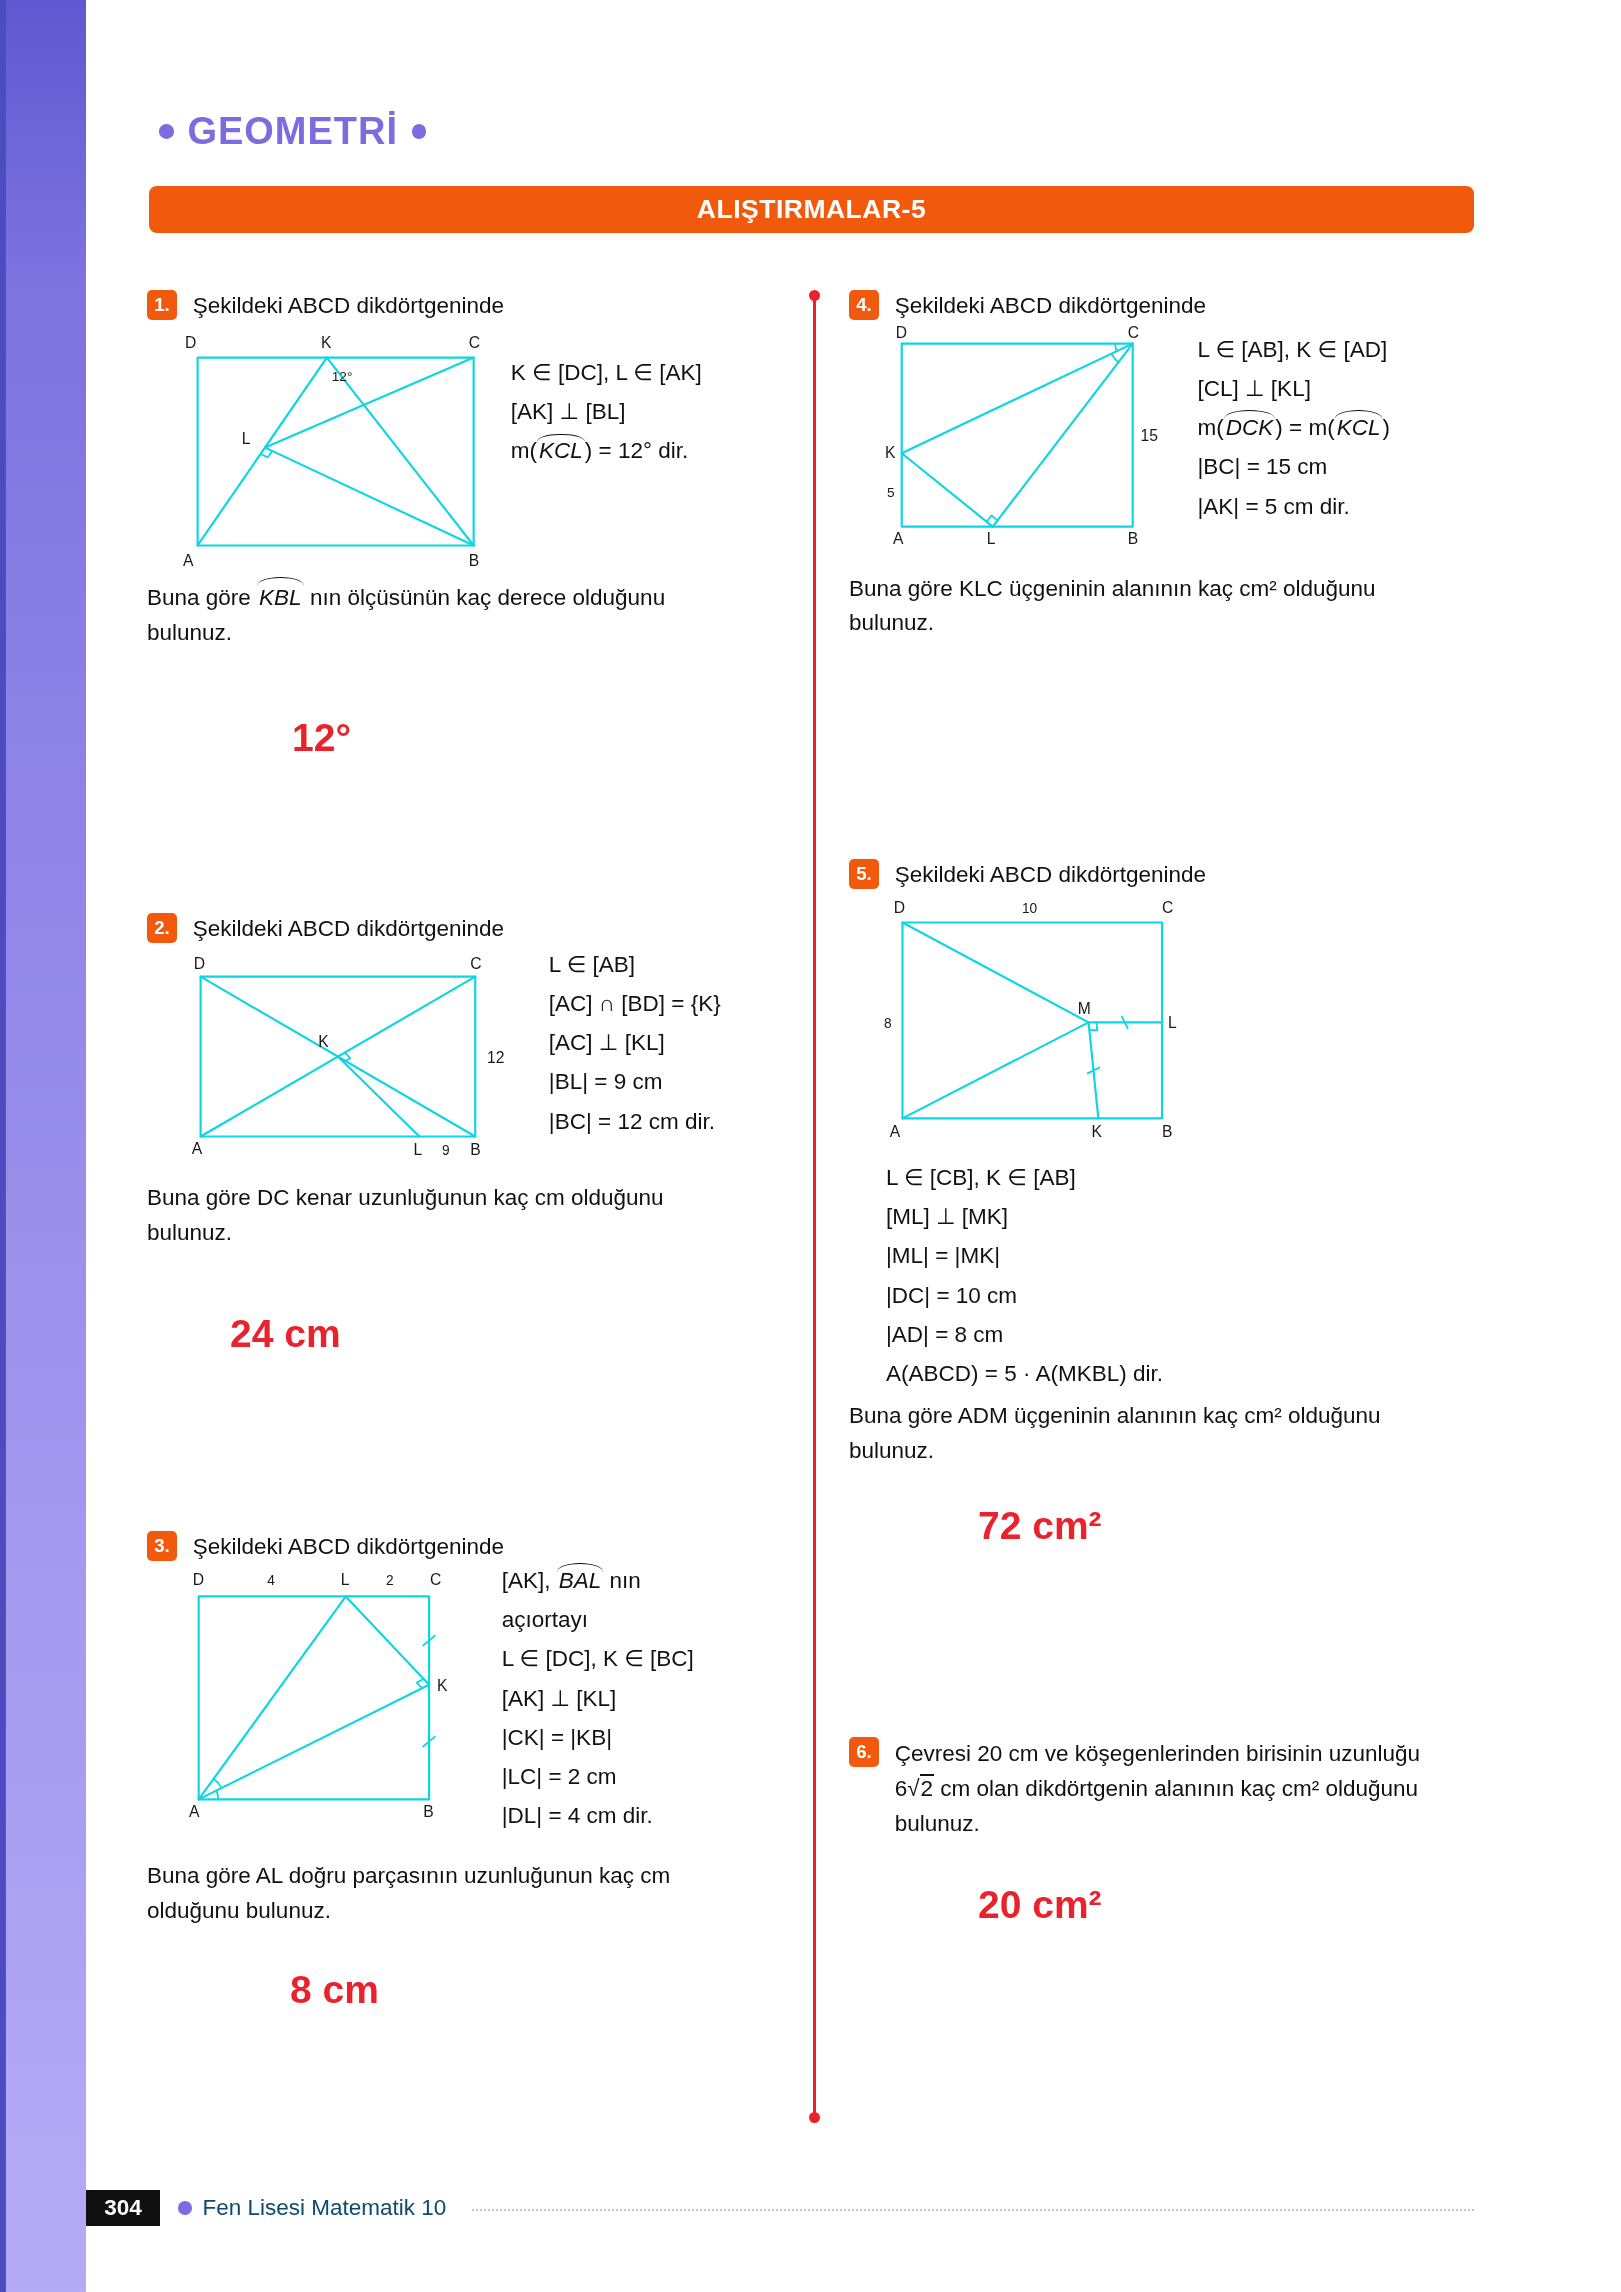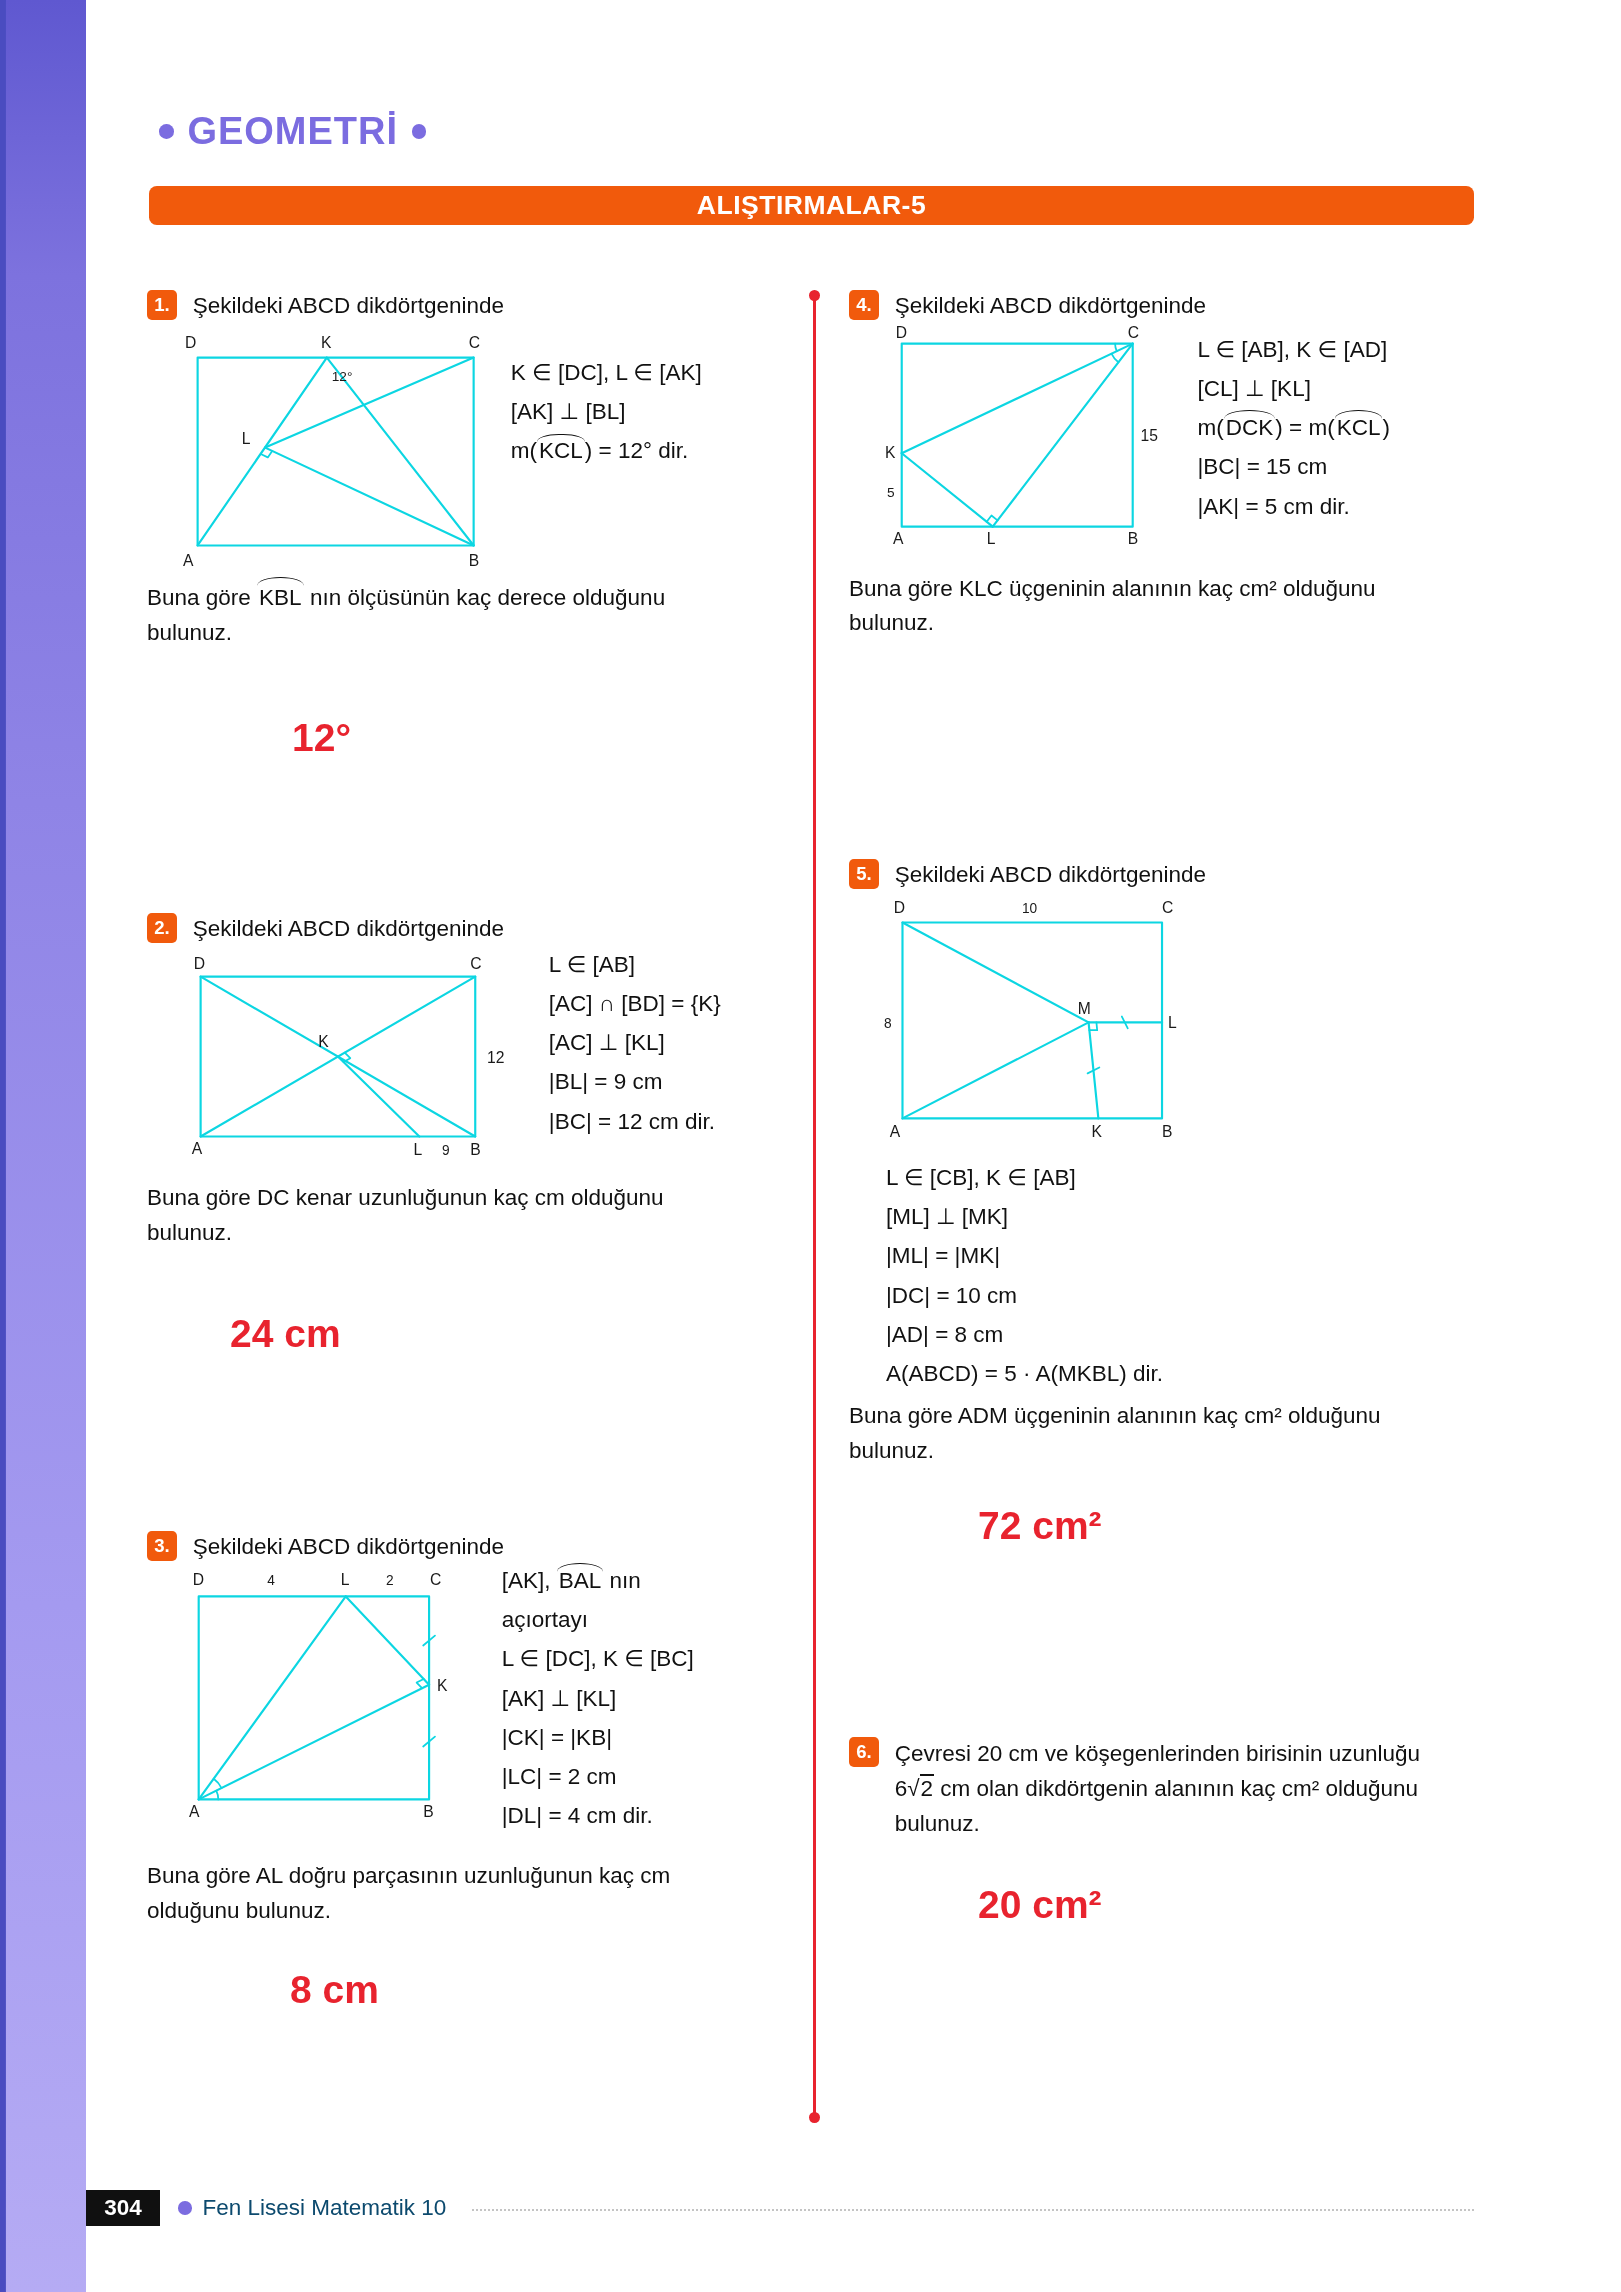--- a/index.html
+++ b/index.html
@@ -11,21 +11,21 @@
   .stripe { position:absolute; left:0; top:0; width:86px; height:2293px;
     background:linear-gradient(180deg,#5f58d0 0%,#7d72de 12%,#8f84e6 35%,#a49af0 70%,#b5abf4 100%);
     box-shadow:inset 5.9px 0 0 #4a4cc0; }
 
   
   .header { position:absolute; left:159px; top:110px; display:flex; align-items:center; gap:13.7px; }
   .h-dot { width:14.7px; height:14.7px; border-radius:50%; background:#7b6ce0; }
   .h-title { font-size:38px; font-weight:800; letter-spacing:1px; color:#7b6ce0; }
 
   
-  .banner { position:absolute; left:149px; top:186px; width:1325px; height:39px;
+  .banner { position:absolute; left:149px; top:186px; width:1325px; height:47px;
     background:#f15a0c; border-radius:7.8px; display:flex; align-items:center; justify-content:center; }
   .banner span { color:#fff; font-size:26.5px; font-weight:800; letter-spacing:0.5px; }
 
   
   .divider { position:absolute; left:813px; top:296px; width:2.9px; height:1821px; background:#e8232e; }
   .divider::before, .divider::after { content:""; position:absolute; left:-3.9px; width:10.8px; height:10.8px;
     border-radius:50%; background:#e8232e; }
   .divider::before { top:-5.9px; } .divider::after { bottom:-5.9px; }
 
   
@@ -34,21 +34,21 @@
   .badge { min-width:30px; height:30px; background:#f15a0c; color:#fff; font-weight:700; font-size:18.6px;
     display:flex; align-items:center; justify-content:center; border-radius:4.9px; flex:0 0 auto; }
   .p-title { font-size:22.5px; color:#111; padding-top:2.9px; }
   .fig-row { display:flex; align-items:flex-start; }
   .conds .math { font-size:22.5px; line-height:27.4px; margin-bottom:11.8px; white-space:nowrap; color:#111; }
   .question { font-size:22.5px; line-height:1.55; color:#111; max-width:593px; }
   .answer { color:#e8232e; font-weight:700; font-size:39px; }
   .answer-black { color:#1d1d1d; font-weight:800; font-size:37px; }
 
   
-  .arc { position:relative; display:inline-block; padding:0 2px; }
+  .arc { position:relative; display:inline-block; padding:0 2px;font-style:italic; }
   .arc::before { content:""; position:absolute; top:-3.9px; left:0; right:0; height:7.8px;
     border-top:1.7px solid currentColor; border-radius:50% 50% 0 0 / 100% 100% 0 0; }
   
   .rad { border-top:2px solid currentColor; padding:0 1px; }
 
   
   svg.figure { flex:0 0 auto; }
   .cyan { stroke:#0cd6e2; stroke-width:2.2; fill:none; stroke-linejoin:round; stroke-linecap:round; }
   .cyan .thin { stroke-width:1.8; }
   .lbl text { font-size:16px; fill:#1a1a1a; font-family:"Liberation Sans",sans-serif; }

